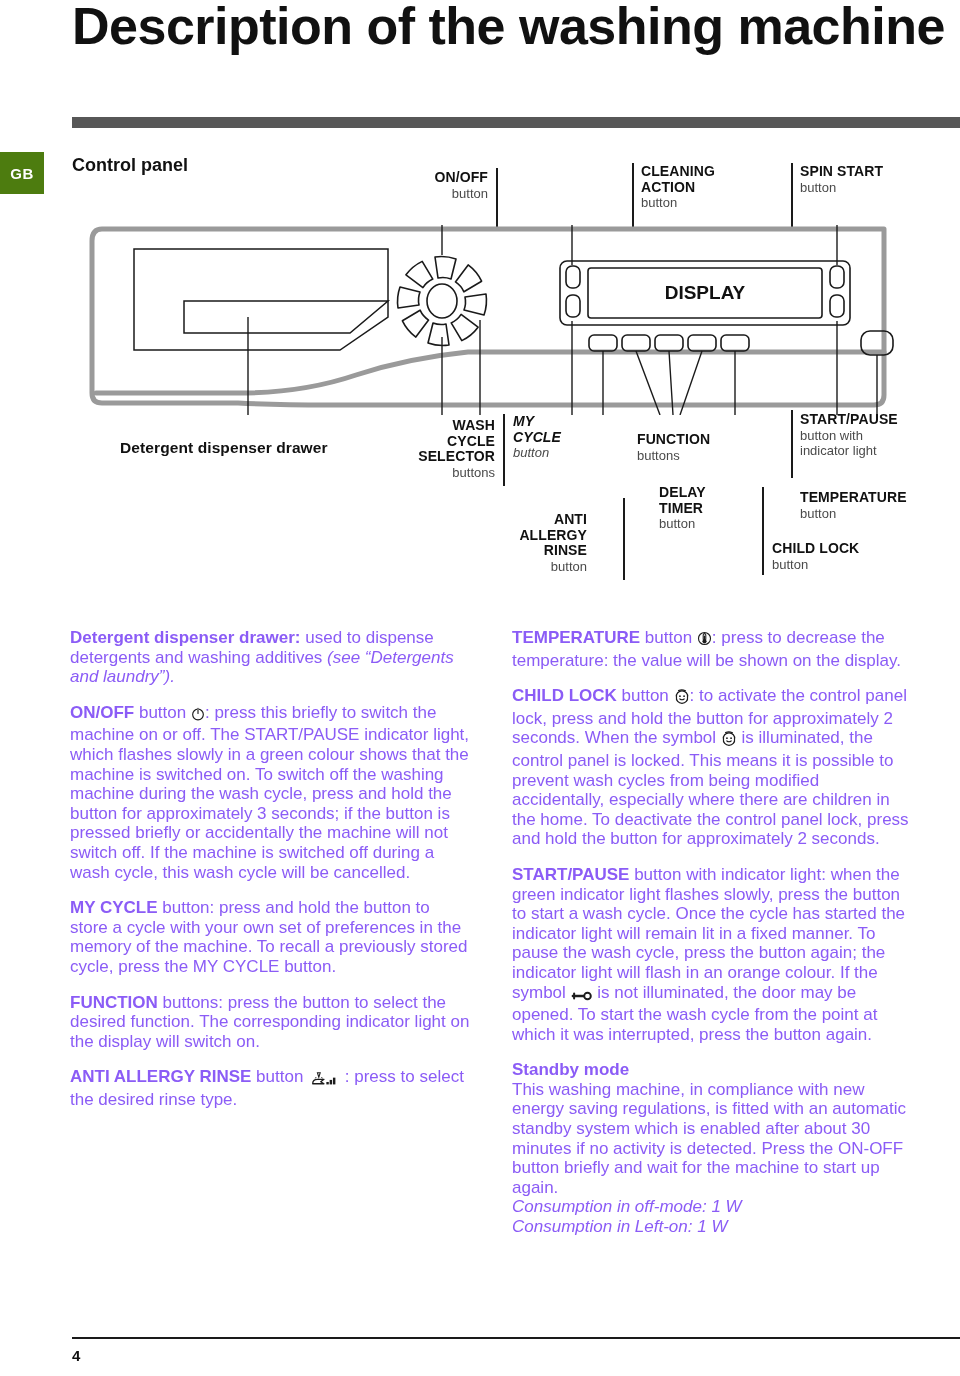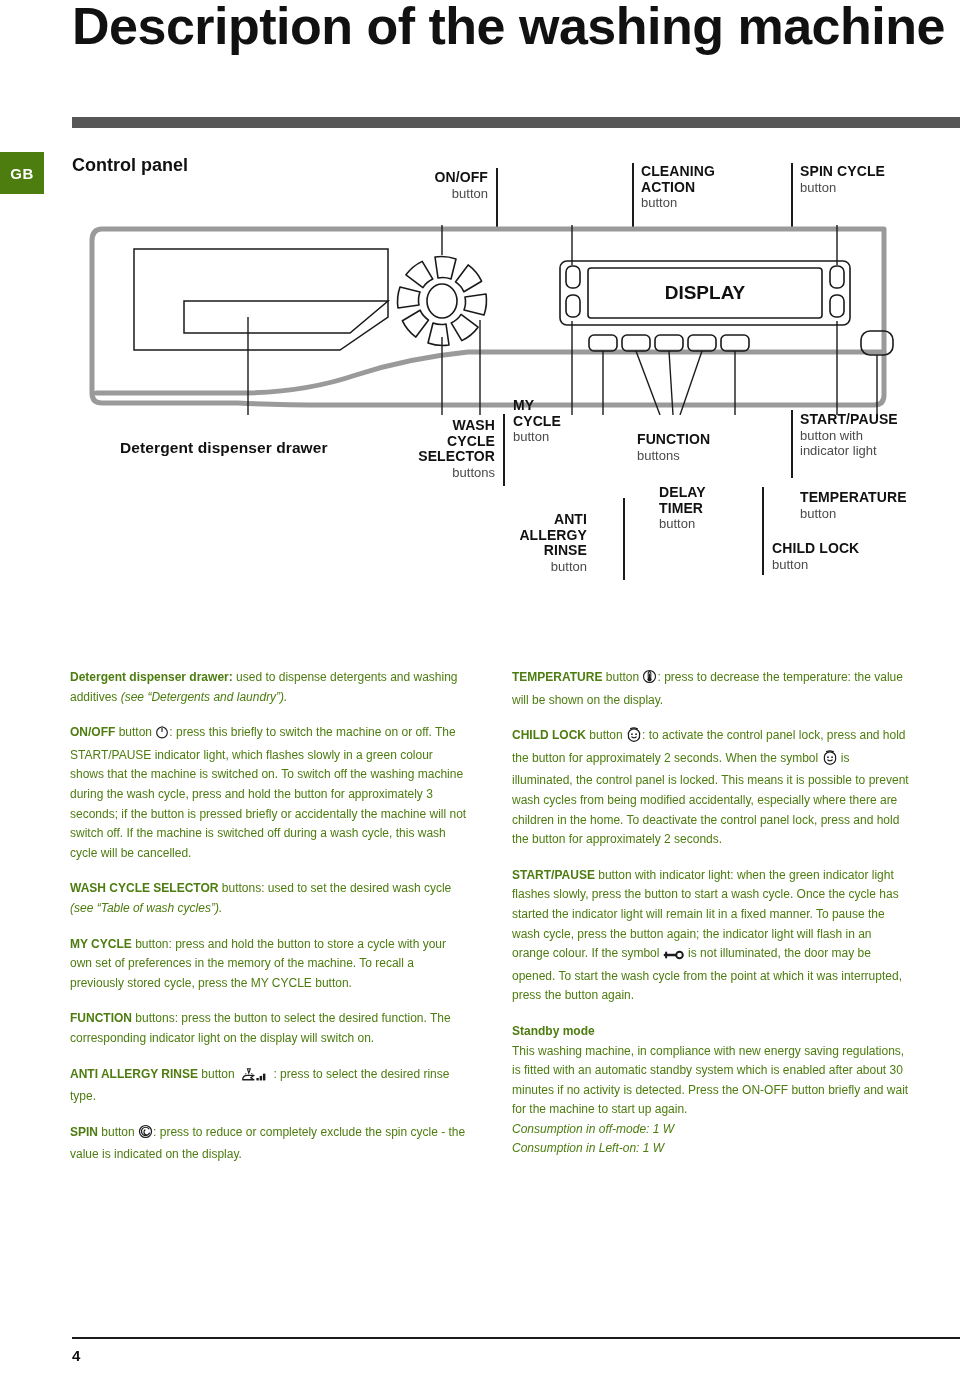--- a/index.html
+++ b/index.html
@@ -39,21 +39,21 @@
   .callout .bold{font-weight:bold;font-size:14px;line-height:15.5px;display:block;letter-spacing:.1px;}
   .callout .light{font-weight:normal;color:#4a4a4a;display:block;font-size:13px;}
   .callout.ralign{text-align:right;}
 
   .vline{position:absolute;width:1.6px;background:#1a1a1a;}
 
   
   .machine{position:absolute;left:88px;top:225px;width:810px;height:190px;}
 
   
-  .col{position:absolute;width:400px;font-size:12px;line-height:19.6px;color:#4d7c0f;margin-top:40px;}
+  .col{position:absolute;width:400px;font-size:17px;line-height:19.6px;color:#8b5cf6;}
   .col.left{left:70px;top:628px;}
   .col.right{left:512px;top:628px;}
   .col p{margin:0 0 16px 0;}
   .col b{font-weight:bold;}
   .col i{font-style:italic;}
   .ico{display:inline-block;vertical-align:-3px;}
 
   
   .rule-bot{position:absolute;left:72px;top:1337px;width:888px;height:2.4px;background:#1a1a1a;}
   .pageno{position:absolute;left:72px;top:1347px;font-size:15px;font-weight:bold;color:#111;}
@@ -75,21 +75,21 @@
   <div class="vline" style="left:496px;top:168px;height:60px;"></div>
 
   <div class="callout" style="left:641px;top:164px;width:140px;">
     <span class="bold">CLEANING</span>
     <span class="bold">ACTION</span>
     <span class="light">button</span>
   </div>
   <div class="vline" style="left:632px;top:163px;height:65px;"></div>
 
   <div class="callout" style="left:800px;top:164px;width:150px;">
-    <span class="bold">SPIN CYCLE</span>
+    <span class="bold">SPIN START</span>
     <span class="light">button</span>
   </div>
   <div class="vline" style="left:791px;top:163px;height:65px;"></div>
 
   <svg class="machine" viewBox="0 0 810 190" preserveAspectRatio="none">
 
     <path d="M14,4 L796,4 L796,170 Q796,180 786,180 L240,180 Q190,180 150,178 L14,178 Q4,178 4,168 L4,16 Q4,4 14,4 Z" fill="none" stroke="#9a9a9a" stroke-width="5" stroke-linejoin="round"></path>
 
     <path d="M8,168 L150,168 Q215,168 268,150 Q320,133 380,127 L796,127" fill="none" stroke="#9a9a9a" stroke-width="5" stroke-linecap="round"></path>
 
@@ -169,21 +169,21 @@
   </div>
 
   <div class="callout ralign" style="left:380px;top:418px;width:115px;">
     <span class="bold">WASH</span>
     <span class="bold">CYCLE</span>
     <span class="bold">SELECTOR</span>
     <span class="light">buttons</span>
   </div>
   <div class="vline" style="left:503px;top:414px;height:72px;"></div>
 
-  <div class="callout" style="left:513px;top:398px;width:110px;">
+  <div class="callout" style="left:513px;top:414px;width:110px;font-style:italic;">
     <span class="bold">MY</span>
     <span class="bold">CYCLE</span>
     <span class="light">button</span>
   </div>
 
   <div class="callout ralign" style="left:472px;top:512px;width:115px;">
     <span class="bold">ANTI</span>
     <span class="bold">ALLERGY</span>
     <span class="bold">RINSE</span>
     <span class="light">button</span>
@@ -222,40 +222,35 @@
   <div class="col left">
 
     <p><b>Detergent dispenser drawer:</b><span> used to dispense detergents and washing additives </span><i>(see “Detergents and laundry”).</i></p>
 
     <p><b>ON/OFF</b><span> button </span><span class="ico"><svg width="14" height="14" viewBox="0 0 16 16">
           <circle cx="8" cy="8.6" r="6.1" fill="none" stroke="#1c1c1c" stroke-width="1.3"></circle>
           <rect x="6.9" y="-0.2" width="2.2" height="7" fill="#fff"></rect>
           <line x1="8" y1="1.6" x2="8" y2="7.4" stroke="#1c1c1c" stroke-width="1.3" stroke-linecap="round"></line>
         </svg></span><span>: press this briefly to switch the machine on or off. The START/PAUSE indicator light, which flashes slowly in a green colour shows that the machine is switched on. To switch off the washing machine during the wash cycle, press and hold the button for approximately 3 seconds; if the button is pressed briefly or accidentally the machine will not switch off. If the machine is switched off during a wash cycle, this wash cycle will be cancelled.</span></p>
 
-    <p><b>WASH CYCLE SELECTOR</b><span> buttons: used to set the desired wash cycle </span><i>(see “Table of wash cycles”).</i></p>
 
     <p><b>MY CYCLE</b><span> button: press and hold the button to store a cycle with your own set of preferences in the memory of the machine. To recall a previously stored cycle, press the MY CYCLE button.</span></p>
 
     <p><b>FUNCTION</b><span> buttons: press the button to select the desired function. The corresponding indicator light on the display will switch on.</span></p>
 
 
     <p><b>ANTI ALLERGY RINSE</b><span> button </span><span class="ico"><svg width="32" height="18" viewBox="0 0 34 19" style="vertical-align:-4px">
           <path d="M5,13.5 Q5,8.8 10,8.8 L17,8.8 L13.5,11.4 L17,13.5 Z" fill="none" stroke="#1c1c1c" stroke-width="1.4" stroke-linejoin="round"></path>
           <path d="M11.5,6.6 L10,1.8 L13,1.8 Z" fill="none" stroke="#1c1c1c" stroke-width="1.1"></path>
           <path d="M8.6,6.4 l-0.8,1.4 M14.4,6.4 l0.8,1.4" stroke="#1c1c1c" stroke-width="1"></path>
           <rect x="19.5" y="11.6" width="2.6" height="2.6" fill="#1c1c1c"></rect>
           <rect x="23" y="9.4" width="2.6" height="4.8" fill="#1c1c1c"></rect>
           <rect x="26.5" y="7" width="2.6" height="7.2" fill="#1c1c1c"></rect>
         </svg></span><span> : press to select the desired rinse type.</span></p>
 
-    <p><b>SPIN</b><span> button </span><span class="ico"><svg width="15" height="15" viewBox="0 0 16 16">
-          <circle cx="8" cy="8" r="6.4" fill="none" stroke="#1c1c1c" stroke-width="1.3"></circle>
-          <path d="M11.6,5.2 A4.4,4.4 0 1 0 12.3,9.2 A3,3 0 1 1 7.4,6.4" fill="none" stroke="#1c1c1c" stroke-width="1.3" stroke-linecap="round"></path>
-        </svg></span><span>: press to reduce or completely exclude the spin cycle - the value is indicated on the display.</span></p>
   </div>
 
   <div class="col right">
 
     <p><b>TEMPERATURE</b><span> button </span><span class="ico"><svg width="15" height="15" viewBox="0 0 16 16">
           <circle cx="8" cy="8" r="6.4" fill="none" stroke="#1c1c1c" stroke-width="1.2"></circle>
           <rect x="6.6" y="2.8" width="2.8" height="7.4" rx="1.4" fill="none" stroke="#1c1c1c" stroke-width="1.1"></rect>
           <circle cx="8" cy="11" r="2.2" fill="#1c1c1c"></circle>
           <line x1="8" y1="5" x2="8" y2="10" stroke="#1c1c1c" stroke-width="1.5"></line>
         </svg></span><span>: press to decrease the temperature: the value will be shown on the display.</span></p>

